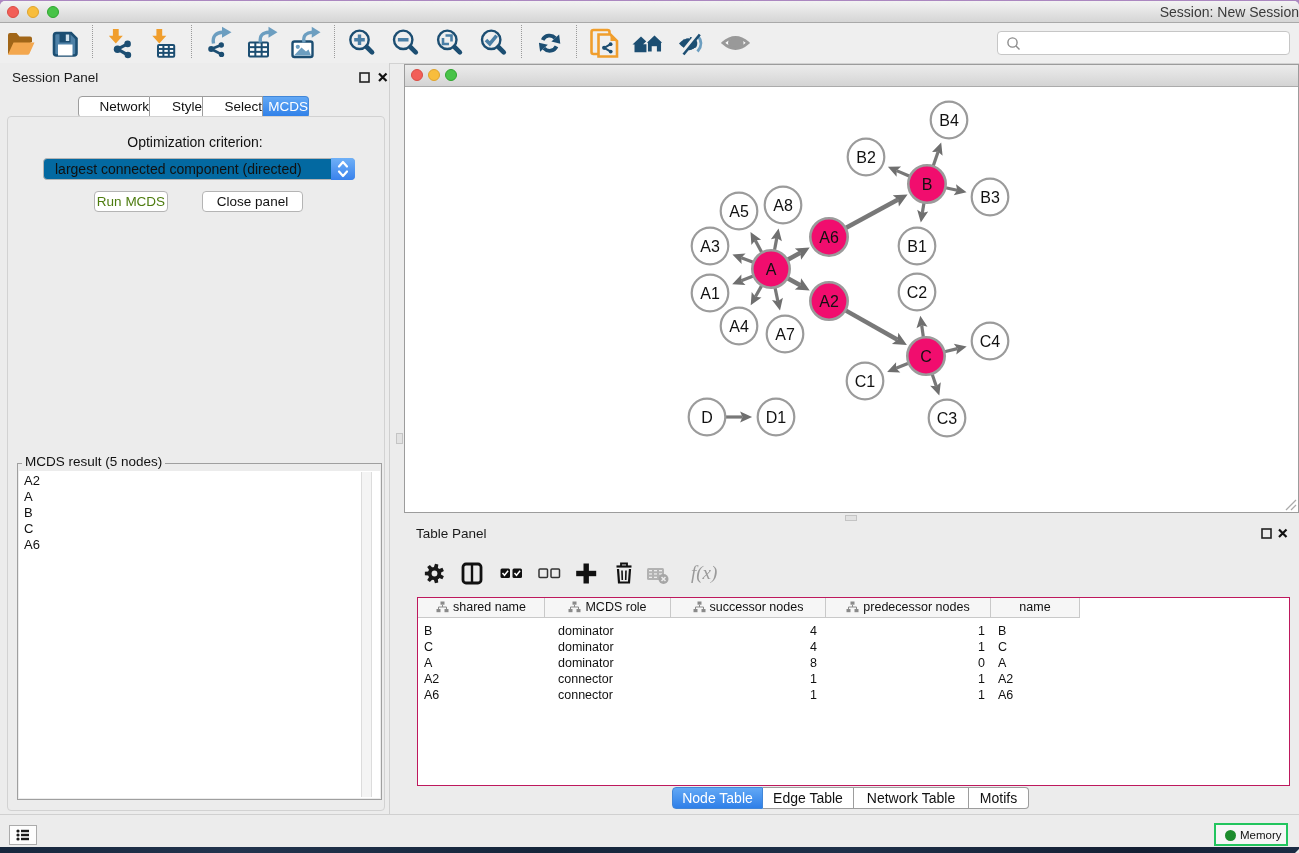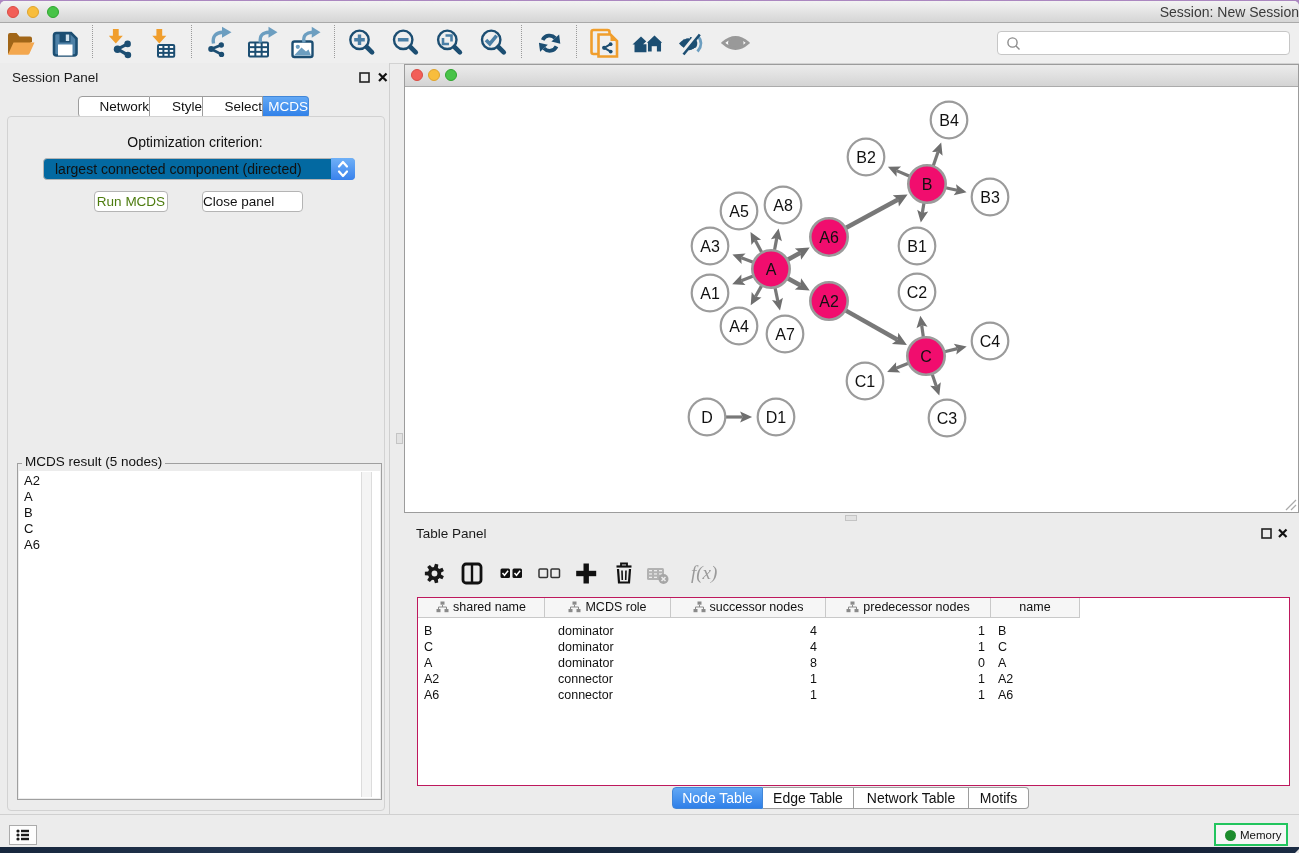--- a/index.html
+++ b/index.html
@@ -165,21 +165,21 @@
     <div class="abs" style="left:43px;top:95px;width:312px;height:22px;background:#0369a1;border:1px solid #b4b4b4;border-radius:4px">
       <div style="position:absolute;left:11px;top:2px;font-size:14px;color:#111">largest connected component (directed)</div>
       <div style="position:absolute;right:-1px;top:-1px;width:24px;height:22px;background:linear-gradient(180deg,#6fb0f7,#3a82ec);border-radius:0 4px 4px 0">
         <svg width="24" height="22" viewBox="0 0 24 22">
             <path d="M8 8.5 L12 4 L16 8.5" fill="none" stroke="#fff" stroke-width="2.2" stroke-linecap="round" stroke-linejoin="round"></path>
             <path d="M8 13.5 L12 18 L16 13.5" fill="none" stroke="#fff" stroke-width="2.2" stroke-linecap="round" stroke-linejoin="round"></path>
           </svg>
       </div>
     </div>
     <div class="abs" style="left:94px;top:128px;width:74px;height:21px;background:#fff;border:1px solid #b4b4b4;border-radius:4px;text-align:center;font-size:13.5px;line-height:19px;color:#4d7c0f">Run MCDS</div>
-    <div class="abs" style="left:202px;top:128px;width:101px;height:21px;background:#fff;border:1px solid #b4b4b4;border-radius:4px;font-size:13.5px;line-height:19px;color:#111">Close panel</div>
+    <div class="abs" style="left:202px;top:128px;width:101px;height:21px;background:#fff;border:1px solid #b4b4b4;border-radius:4px;text-align:center;font-size:13.5px;line-height:19px;color:#111">Close panel</div>
     <div class="abs" style="left:17px;top:393px;width:365px;height:345px">
       <div style="position:absolute;left:0;top:7px;width:365px;height:337px;border:1px solid #9f9f9f"></div>
       <div style="position:absolute;left:5px;top:-2px;background:#ececec;padding:0 3px;font-size:13.5px;color:#111">MCDS result (5 nodes)</div>
       <div style="position:absolute;left:2px;top:15px;width:361px;height:327px;background:#fff;font-size:13px;color:#111;padding:2px 5px;line-height:16px">A2<br>A<br>B<br>C<br>A6</div>
       <div style="position:absolute;left:344px;top:16px;width:11px;height:325px;background:#f4f4f4;border-left:1px solid #dcdcdc;border-right:1px solid #dcdcdc"></div>
     </div>
   </div>
   <div class="abs" style="left:396px;top:432px;width:7px;height:11px;background:#e2e2e2;border:1px solid #c4c4c4"></div>
   <div id="netwin" class="abs">
     <div class="tb">

